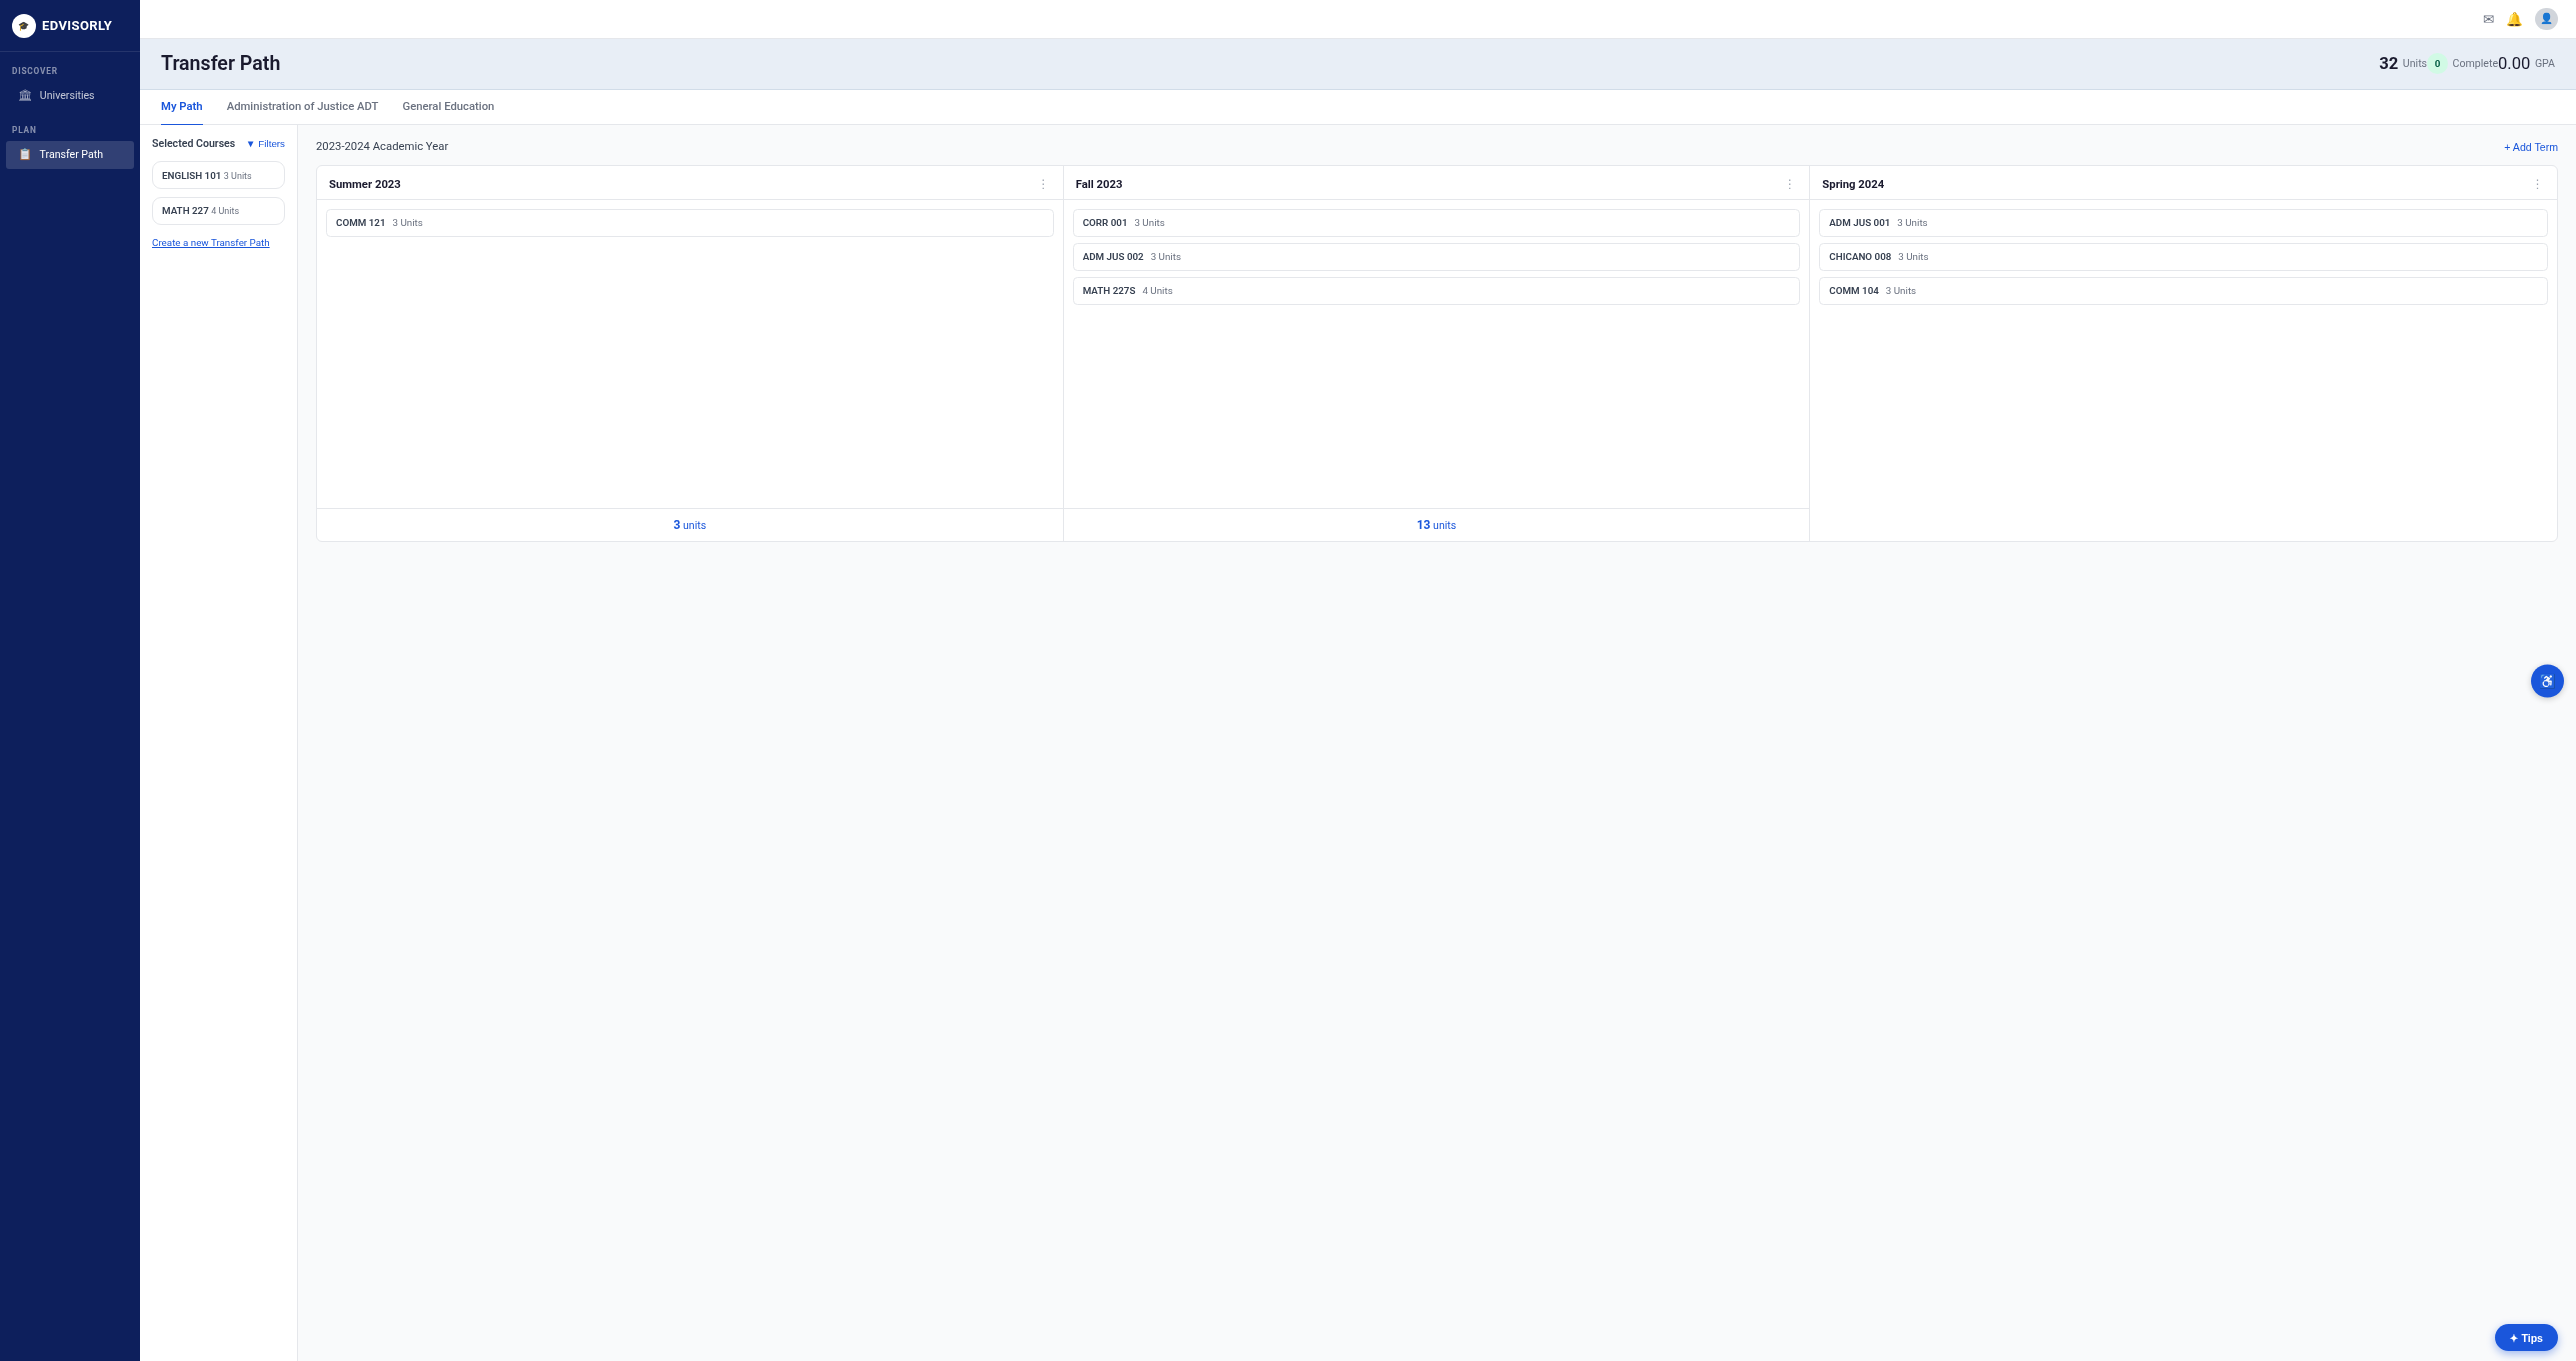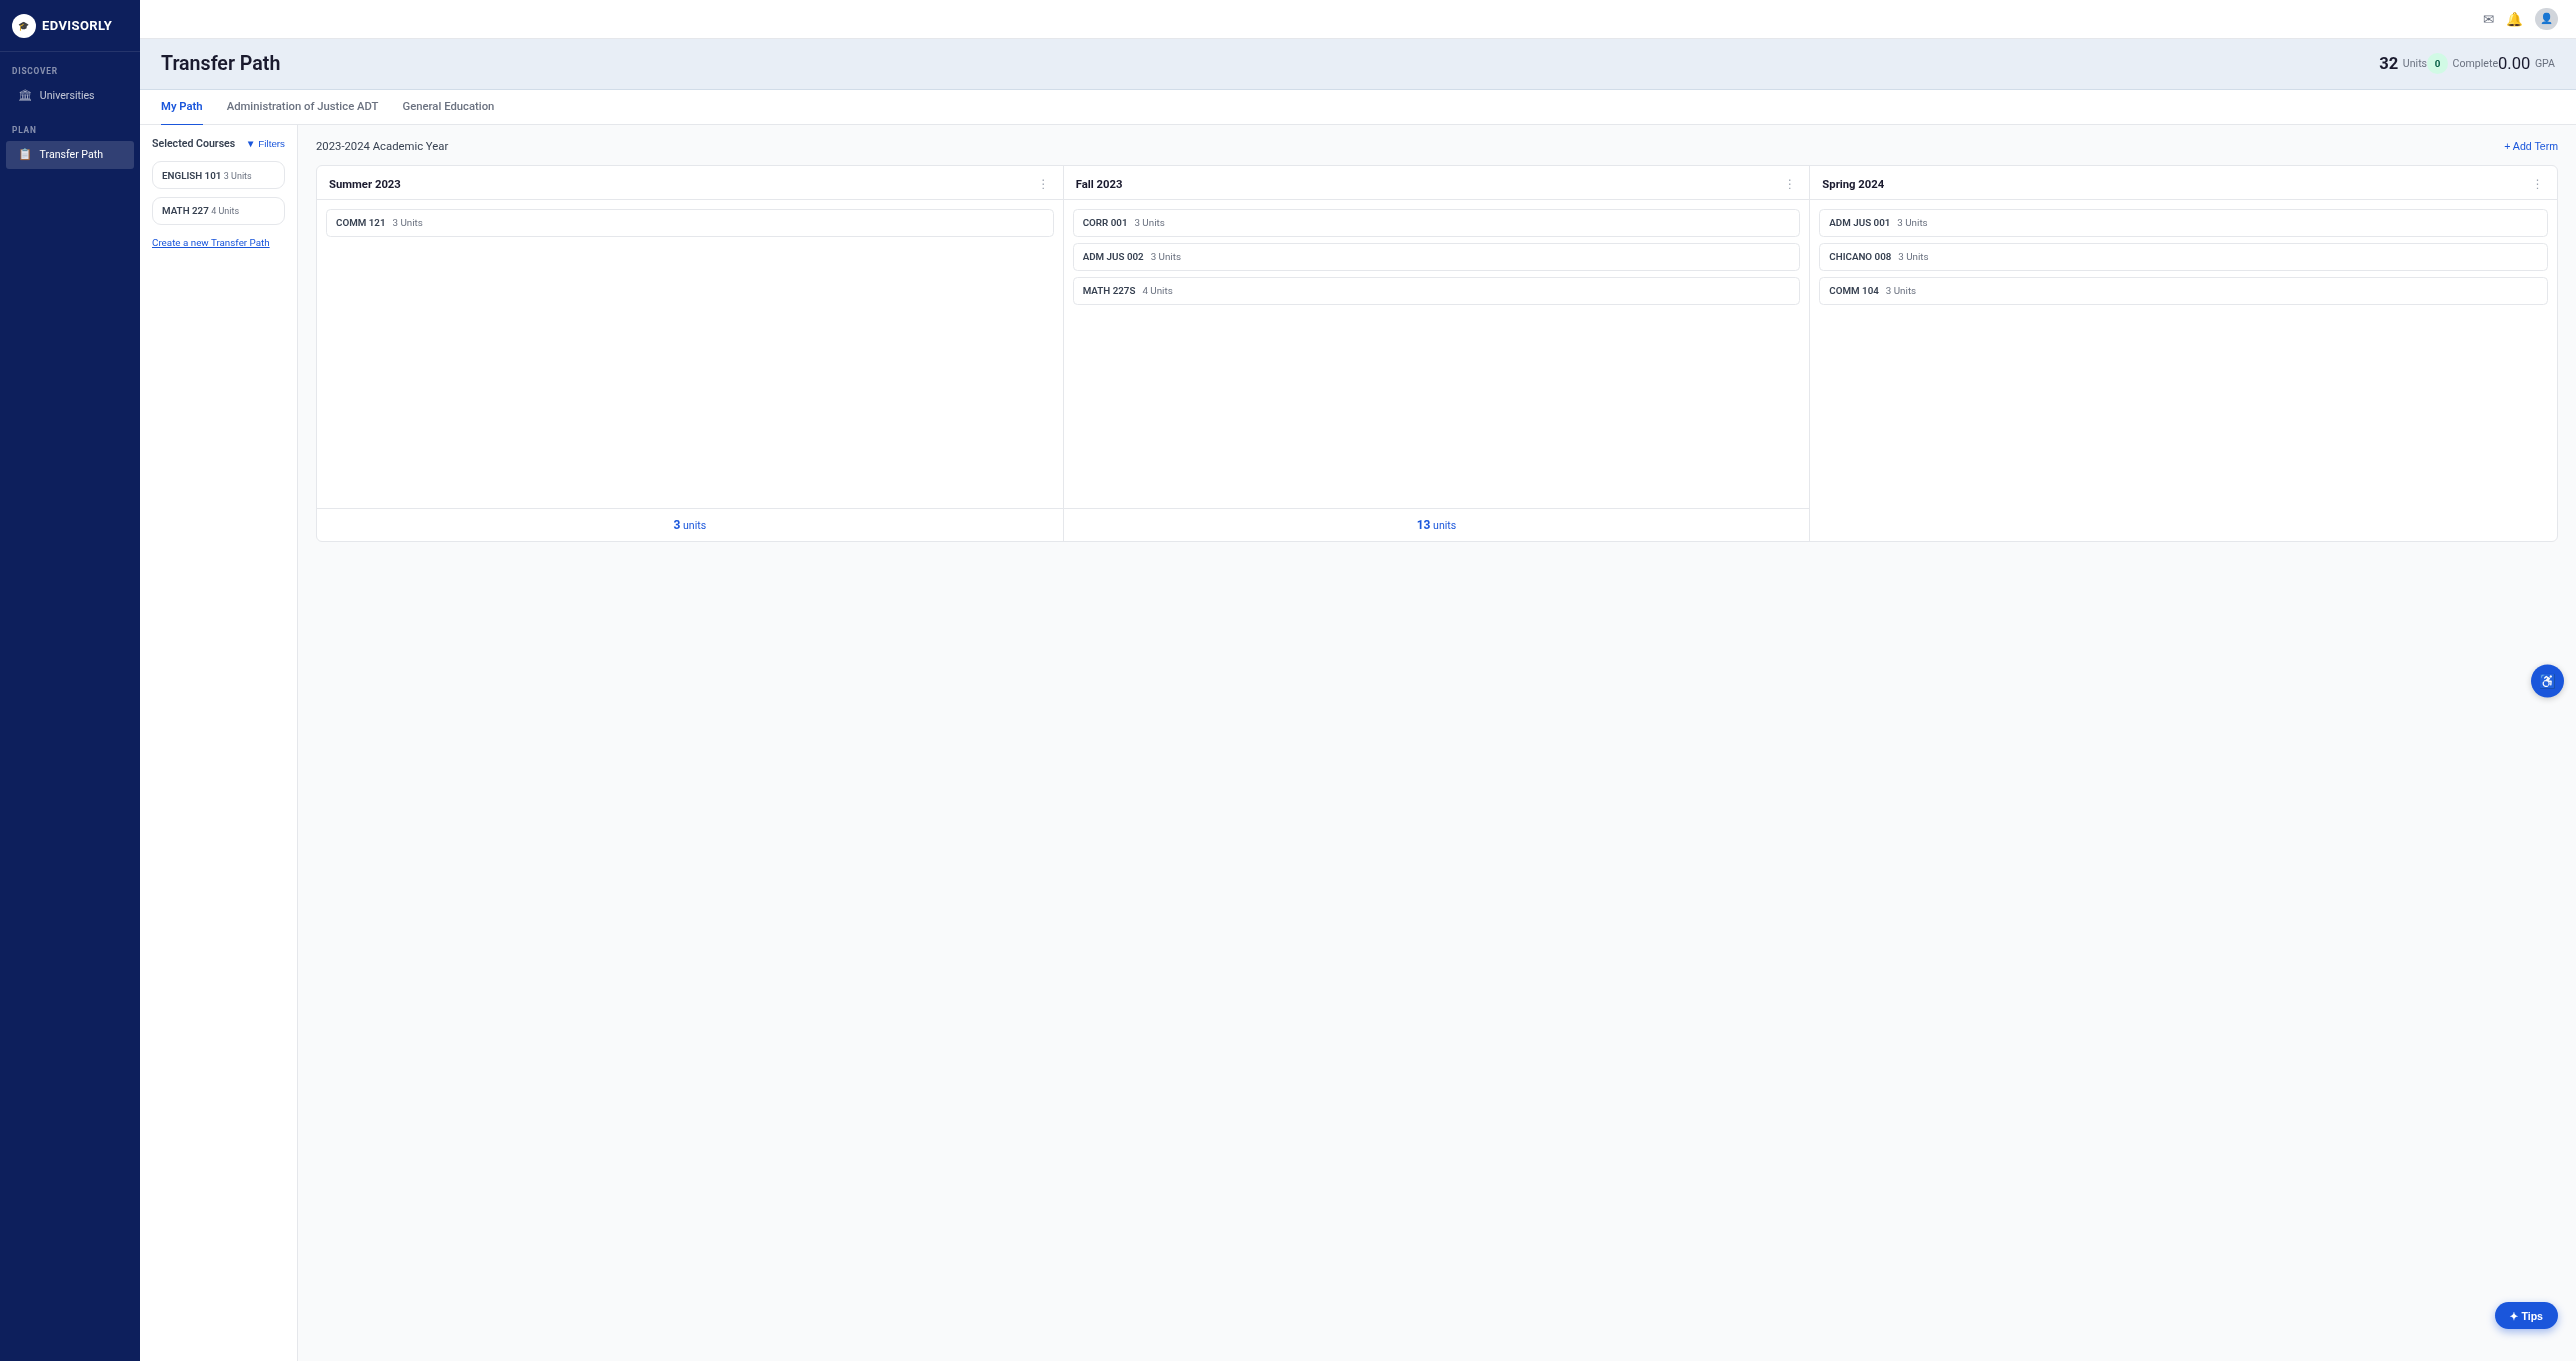--- a/index.html
+++ b/index.html
@@ -241,21 +241,21 @@
     
     .planner-area {
       flex: 1;
       overflow-x: auto;
       overflow-y: auto;
       padding: 15px 18px;
       background: #f9fafb;
     }
     .academic-year-header {
       display: flex;
-      align-items: flex-start;
+      align-items: center;
       justify-content: space-between;
       margin-bottom: 12px;
     }
     .academic-year-title {
       font-size: 11.3px;
       color: #374151;
     }
     .add-term-btn {
       display: flex;
       align-items: center;
@@ -332,21 +332,21 @@
       color: #1a56db;
     }
     .term-units-total strong {
       font-size: 12px;
       font-weight: 700;
     }
 
     
     .tips-btn {
       position: fixed;
-      bottom: 32px;
+      bottom: 10px;
       right: 18px;
       background: #1a56db;
       color: white;
       border: none;
       border-radius: 18px;
       padding: 7.5px 15px;
       font-size: 10.6px;
       font-weight: 600;
       cursor: pointer;
       display: flex;

